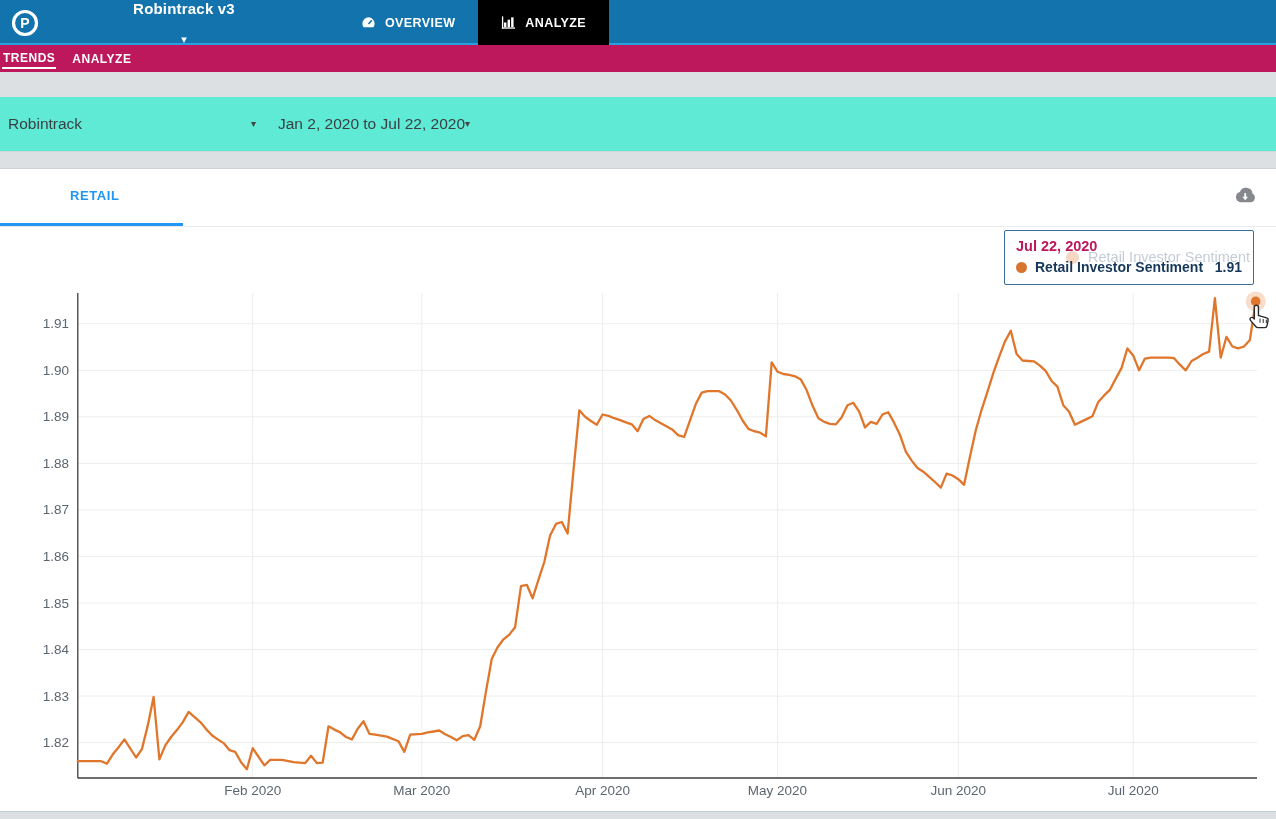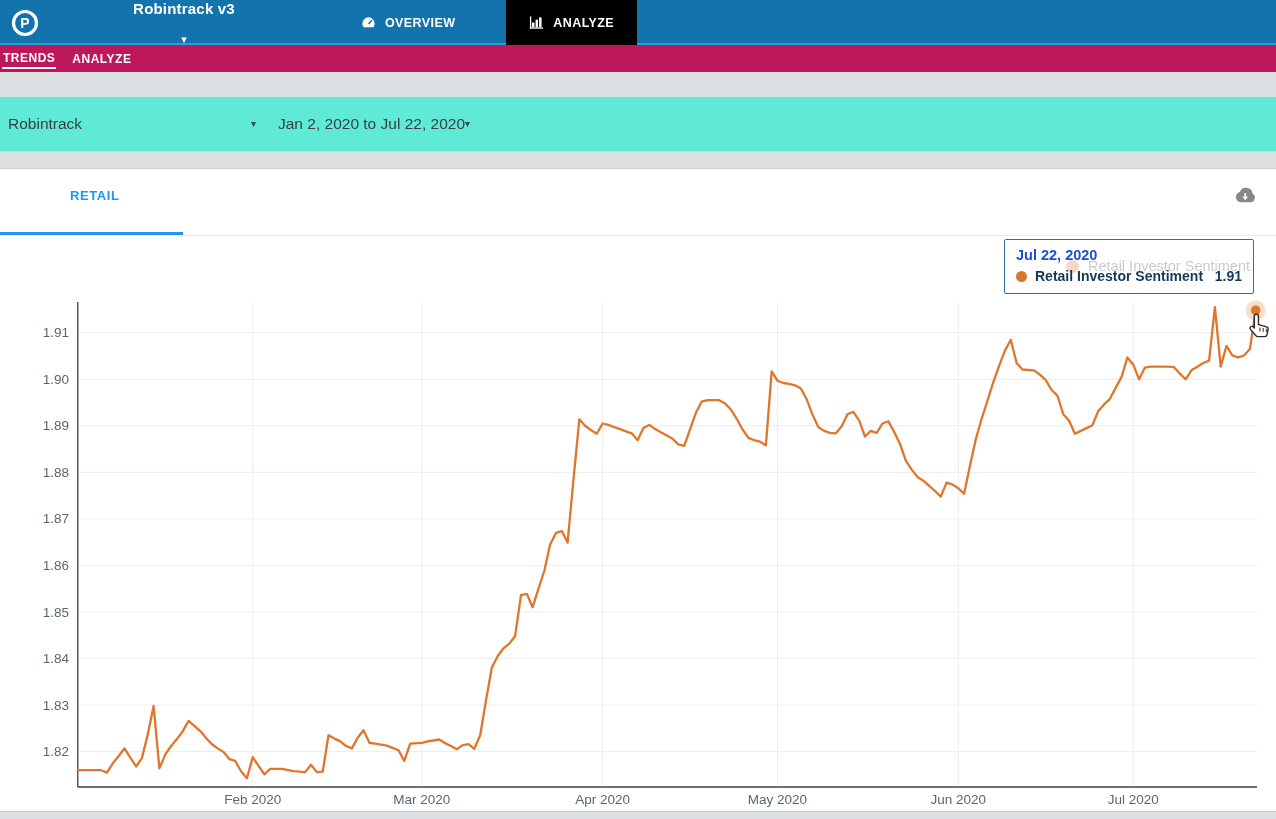--- a/index.html
+++ b/index.html
@@ -5,51 +5,51 @@
   html,body{margin:0;padding:0;}
   body{font-family:"Liberation Sans",sans-serif;-webkit-font-smoothing:antialiased;}
   .page{position:relative;width:1276px;height:819px;background:#dce0e3;overflow:hidden;}
 
   
   .topbar{position:relative;height:45px;background:#1273ad;box-shadow:inset 0 -2px 0 #27a0dd;display:flex;align-items:stretch;}
   .logo{width:50px;display:flex;align-items:center;justify-content:center;cursor:pointer;}
   .title-wrap{display:flex;align-items:center;justify-content:space-between;width:252px;margin-left:8px;flex-direction:column;}
   .app-title{color:#fff;font-size:15px;font-weight:700;letter-spacing:.2px;cursor:pointer;}
   .caret{color:#fff;font-size:11px;line-height:1;cursor:pointer;}
-  .topnav{display:flex;margin-left:28px;gap:28px;}
+  .topnav{display:flex;margin-left:28px;}
   .nav-item{display:flex;align-items:center;gap:9px;padding:0 23px;color:#fff;font-size:12.5px;font-weight:700;letter-spacing:.4px;cursor:pointer;}
   .nav-item.active{background:#000000;box-shadow:none;}
   .nav-item .icon{display:flex;align-items:center;}
 
   
   .subnav{height:27px;background:#be185d;display:flex;align-items:center;padding-left:2px;}
   .subnav-item{color:#fff;font-size:12px;font-weight:700;letter-spacing:.5px;margin-right:15px;padding:2px 1px;cursor:pointer;}
   .subnav-item.active{border-bottom:2px solid #fff;}
 
   
   .selector-row{height:55px;background:#5eead4;margin-top:25px;border-bottom:1px solid #cfd4d8;box-sizing:border-box;display:flex;align-items:center;padding-left:8px;}
   .portfolio-select{width:248px;display:flex;align-items:center;justify-content:space-between;font-size:15.5px;color:#3a3f44;cursor:pointer;}
   .date-select{display:flex;align-items:center;margin-left:22px;font-size:15.5px;color:#3a3f44;cursor:pointer;text-align:center;}
   .caret.dark{color:#444;font-size:10px;}
 
   
   .card{margin-top:16px;height:642px;background:#fff;border-top:1px solid #cdd3d7;border-bottom:1px solid #c6cdd2;box-sizing:content-box;}
-  .tabs-row{position:relative;height:67px;border-bottom:1px solid #e9ebec;box-sizing:border-box;}
+  .tabs-row{position:relative;height:58px;border-bottom:1px solid #e9ebec;box-sizing:border-box;}
   .retail-tab{position:absolute;left:70px;top:19px;font-size:13px;font-weight:700;letter-spacing:.6px;color:#2196f3;cursor:pointer;}
   .tab-underline{position:absolute;left:0;bottom:0;width:183px;height:3px;background:#2196f3;}
   .download-btn{position:absolute;right:16px;top:15px;background:none;border:none;padding:2px;cursor:pointer;}
 
   
   .chart-area{position:relative;height:585px;}
   .chart-svg{display:block;}
   .chart-svg text{font-family:"Liberation Sans",sans-serif;font-size:13.5px;fill:#5c6670;}
   .legend{position:absolute;top:22px;right:26px;display:flex;align-items:center;gap:9px;font-size:14.5px;color:#2e4668;z-index:1;cursor:pointer;}
   .legend-dot{width:13px;height:13px;border-radius:50%;background:#dd6f28;flex:none;}
   .tooltip{position:absolute;left:1004px;top:3px;width:250px;box-sizing:border-box;background:rgba(255,255,255,0.72);border:1.5px solid #3a6b9f;border-radius:2px;padding:7px 11px 9px;z-index:5;}
-  .tt-date{font-size:14.5px;font-weight:700;color:#1d4ed8;margin-bottom:5px;}
+  .tt-date{font-size:14.5px;font-weight:700;color:#be185d;margin-bottom:5px;}
   .tt-row{display:flex;align-items:center;gap:8px;font-size:14px;color:#16375a;font-weight:600;}
   .tt-dot{width:11px;height:11px;border-radius:50%;background:#d9742f;flex:none;}
   .tt-val{margin-left:auto;font-weight:700;}
   .cursor-svg{position:absolute;left:1247px;top:76px;z-index:6;}
 </style>
 </head>
 <body>
 
 <div class="page">
 

